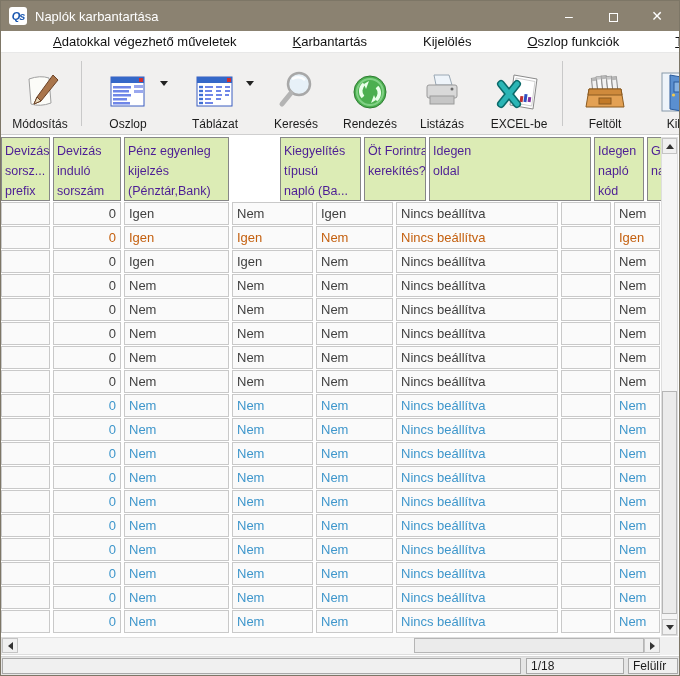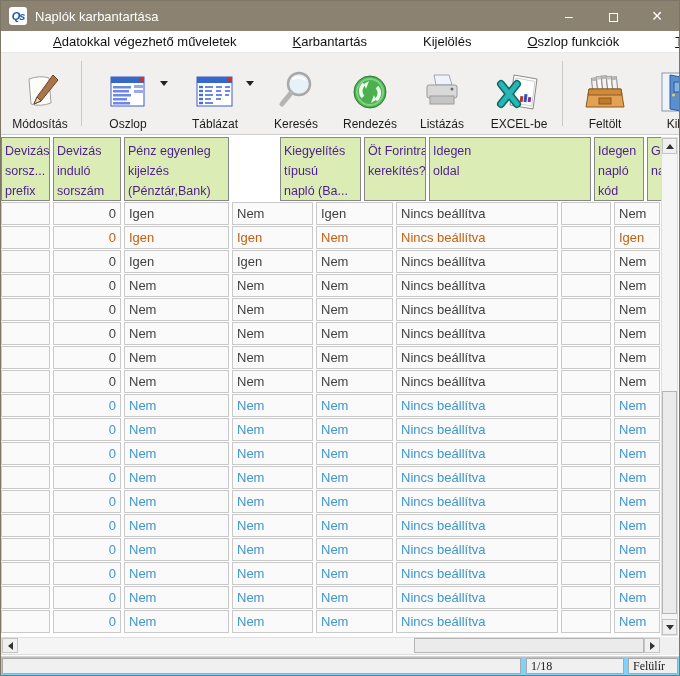--- a/index.html
+++ b/index.html
@@ -51,21 +51,21 @@
   .sbtn.left { left:0; } .sbtn.right { right:0; }
   .tri-up { width:0; height:0; border-left:4px solid transparent; border-right:4px solid transparent; border-bottom:5px solid #333; }
   .tri-down { width:0; height:0; border-left:4px solid transparent; border-right:4px solid transparent; border-top:5px solid #333; }
   .tri-left { width:0; height:0; border-top:4px solid transparent; border-bottom:4px solid transparent; border-right:5px solid #333; }
   .tri-right { width:0; height:0; border-top:4px solid transparent; border-bottom:4px solid transparent; border-left:5px solid #333; }
   .vthumb { position:absolute; left:0; top:253px; width:15px; height:223px; background:#ebebeb; border:1px solid #b5b5b5; }
   .hthumb { position:absolute; top:0; left:412px; width:230px; height:15px; background:#ebebeb; border:1px solid #b5b5b5; }
   .corner { position:absolute; top:502px; right:0; width:19px; height:18px; background:#f0f0f0; }
 
   
-  .statusbar { position:relative; height:19px; background:#7dd3fc; border-top:1px solid #d6d6d6;font-family:Liberation Serif, serif; }
+  .statusbar { position:relative; height:19px; background:#e5e5e5; border-top:1px solid #d6d6d6; }
   .panel { position:absolute; top:1px; height:16px; background:#f0f0f0; border:1px solid #a9a9a9; font-size:12px; line-height:14px; color:#1b1b1b; padding:0 4px; }
   .panel.main { left:1px; width:519px; }
   .panel.pos { left:525px; width:98px; }
   .panel.mode { left:627px; right:1px; }
 </style>
 </head>
 <body>
 
 <div class="window">
 

